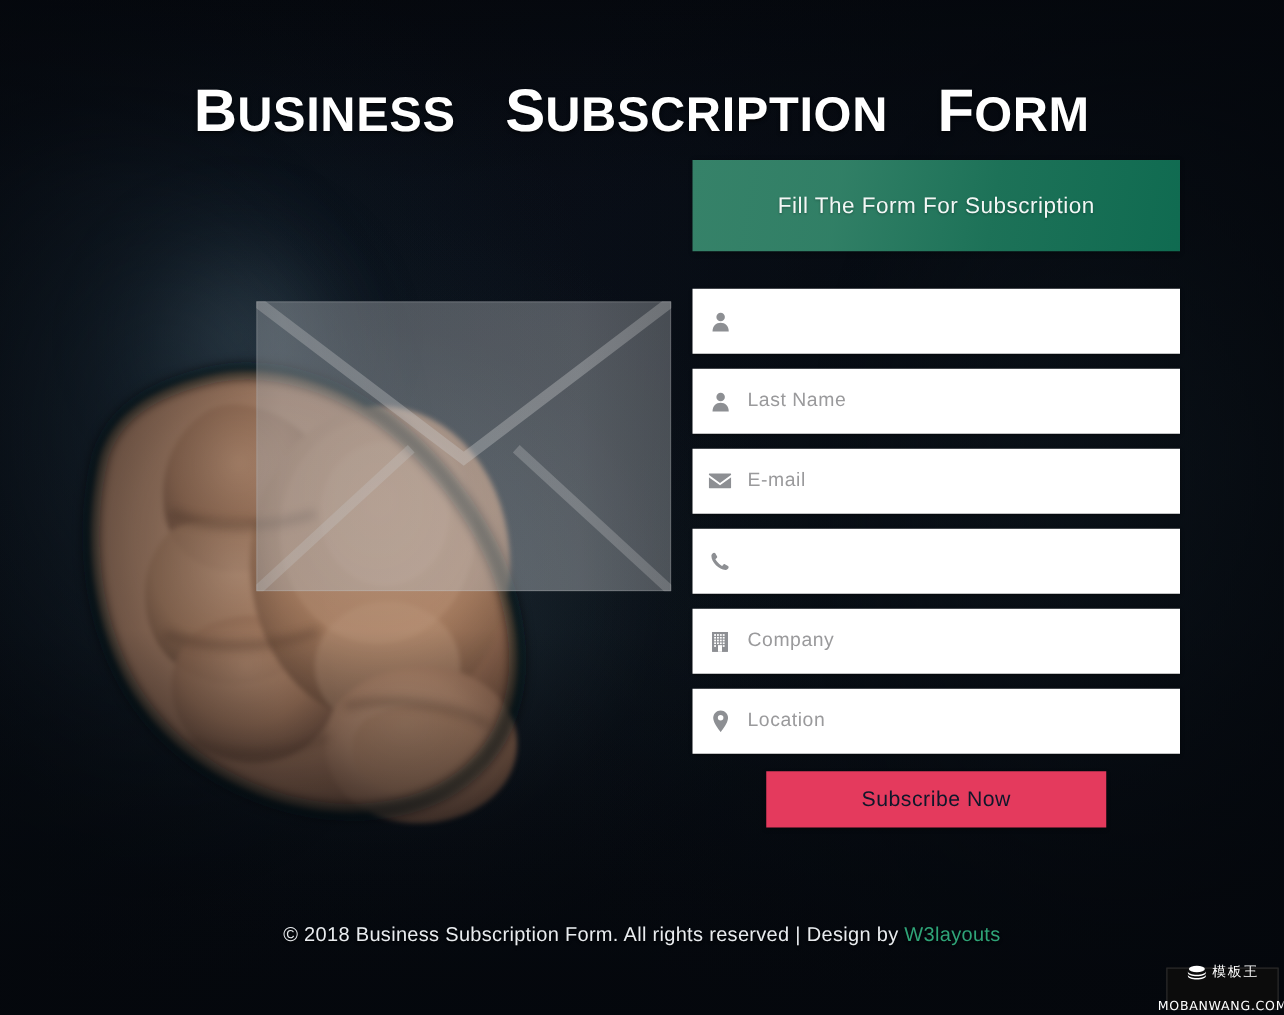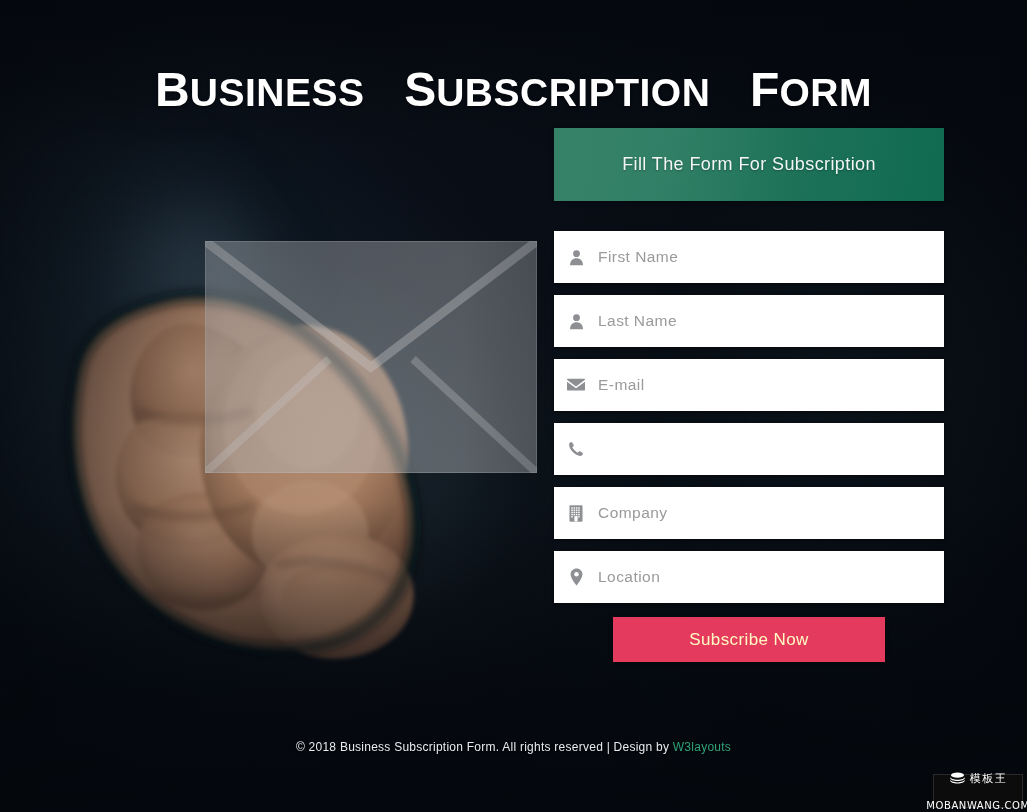--- a/index.html
+++ b/index.html
@@ -192,35 +192,35 @@
     display: flex;
     justify-content: center;
   }
   .submit-btn {
     width: 272px;
     height: 45px;
     border: none;
     outline: none;
     cursor: pointer;
     background: #e43a5d;
-    color: #fef9c3;
+    color: #0f172a;
     font-family: "Liberation Sans", sans-serif;
     font-size: 17px;
     letter-spacing: 0.4px;
     box-shadow: 0 1px 4px rgba(0,0,0,0.40);
   }
 
   
   .footer {
     position: absolute;
     left: 0; right: 0;
     top: 740px;
     text-align: center;
     color: #e9ecef;
-    font-size: 12px;
+    font-size: 16px;
     letter-spacing: 0.25px;
     text-shadow: 0 1px 2px rgba(0,0,0,0.7);
     white-space: nowrap;
   }
   .footer a,
   .footer .brand {
     color: #2fa478;
     text-decoration: none;
   }
 
@@ -397,21 +397,20 @@
 
       <div class="fields">
 
         <div class="field">
           <span class="f-icon">
             <svg width="17" height="17" viewBox="0 0 16 16" fill="currentColor">
               <circle cx="8" cy="4.4" r="3.2"></circle>
               <path d="M1.9 15.2 C1.9 10.9 4.6 8.6 8 8.6 C11.4 8.6 14.1 10.9 14.1 15.2 Z"></path>
             </svg>
           </span>
-          <input type="text" placeholder="First Name" style="">
         </div>
 
         <div class="field">
           <span class="f-icon">
             <svg width="17" height="17" viewBox="0 0 16 16" fill="currentColor">
               <circle cx="8" cy="4.4" r="3.2"></circle>
               <path d="M1.9 15.2 C1.9 10.9 4.6 8.6 8 8.6 C11.4 8.6 14.1 10.9 14.1 15.2 Z"></path>
             </svg>
           </span>
           <input type="text" placeholder="Last Name" style="">

